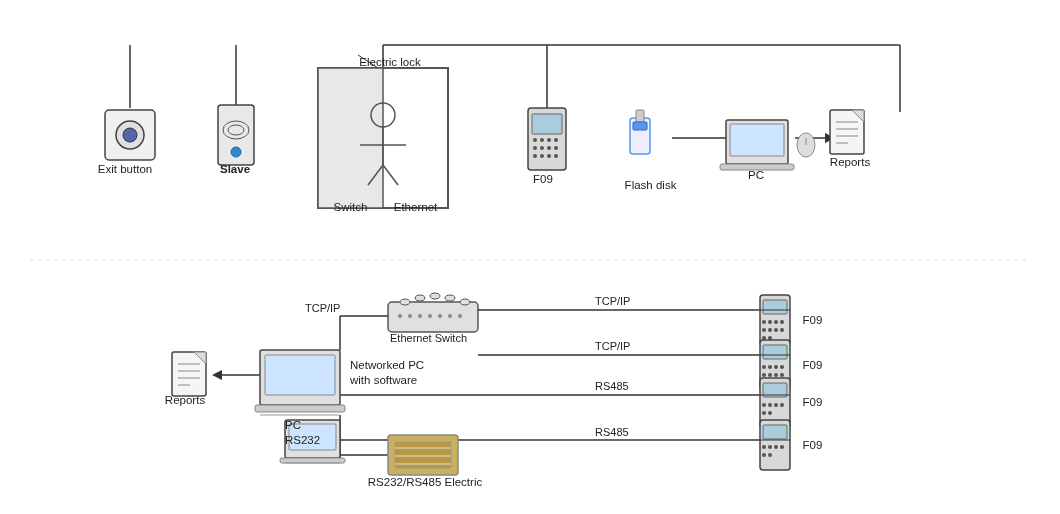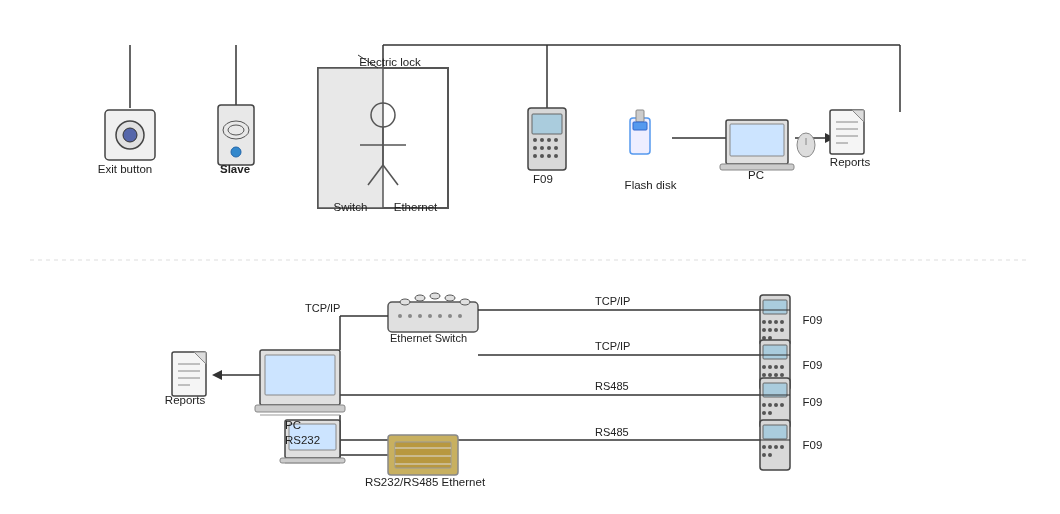--- a/index.html
+++ b/index.html
@@ -240,21 +240,22 @@
   <div class="label" style="top:162px; left:205px; width:60px;font-weight:bold;">Slave</div>
   <div class="label" style="top:200px; left:318px; width:65px;">Switch</div>
   <div class="label" style="top:200px; left:383px; width:65px;">Ethernet</div>
   <div class="label" style="top:55px; left:350px; width:80px;">Electric lock</div>
   <div class="label" style="top:172px; left:518px; width:50px;">F09</div>
   <div class="label" style="top:178px; left:618px; width:65px;">Flash disk</div>
   <div class="label" style="top:168px; left:726px; width:60px;">PC</div>
   <div class="label" style="top:155px; left:820px; width:60px;">Reports</div>
 
   <div class="label" style="top:393px; left:155px; width:60px;">Reports</div>
+  <div class="label" style="top:358px; left:350px; width:100px; text-align:left;">Networked PC<br>with software</div>
   <div class="label" style="top:418px; left:285px; width:60px; text-align:left;">PC<br>RS232</div>
-  <div class="label" style="top:475px; left:360px; width:130px;">RS232/RS485 Ethernet</div>
+  <div class="label" style="top:475px; left:360px; width:130px;">RS232/RS485 Electric</div>
 
   <div class="label" style="top:313px; left:795px; width:35px;">F09</div>
   <div class="label" style="top:358px; left:795px; width:35px;">F09</div>
   <div class="label" style="top:395px; left:795px; width:35px;">F09</div>
   <div class="label" style="top:438px; left:795px; width:35px;">F09</div>
 
 </div>
 
 </body></html>

